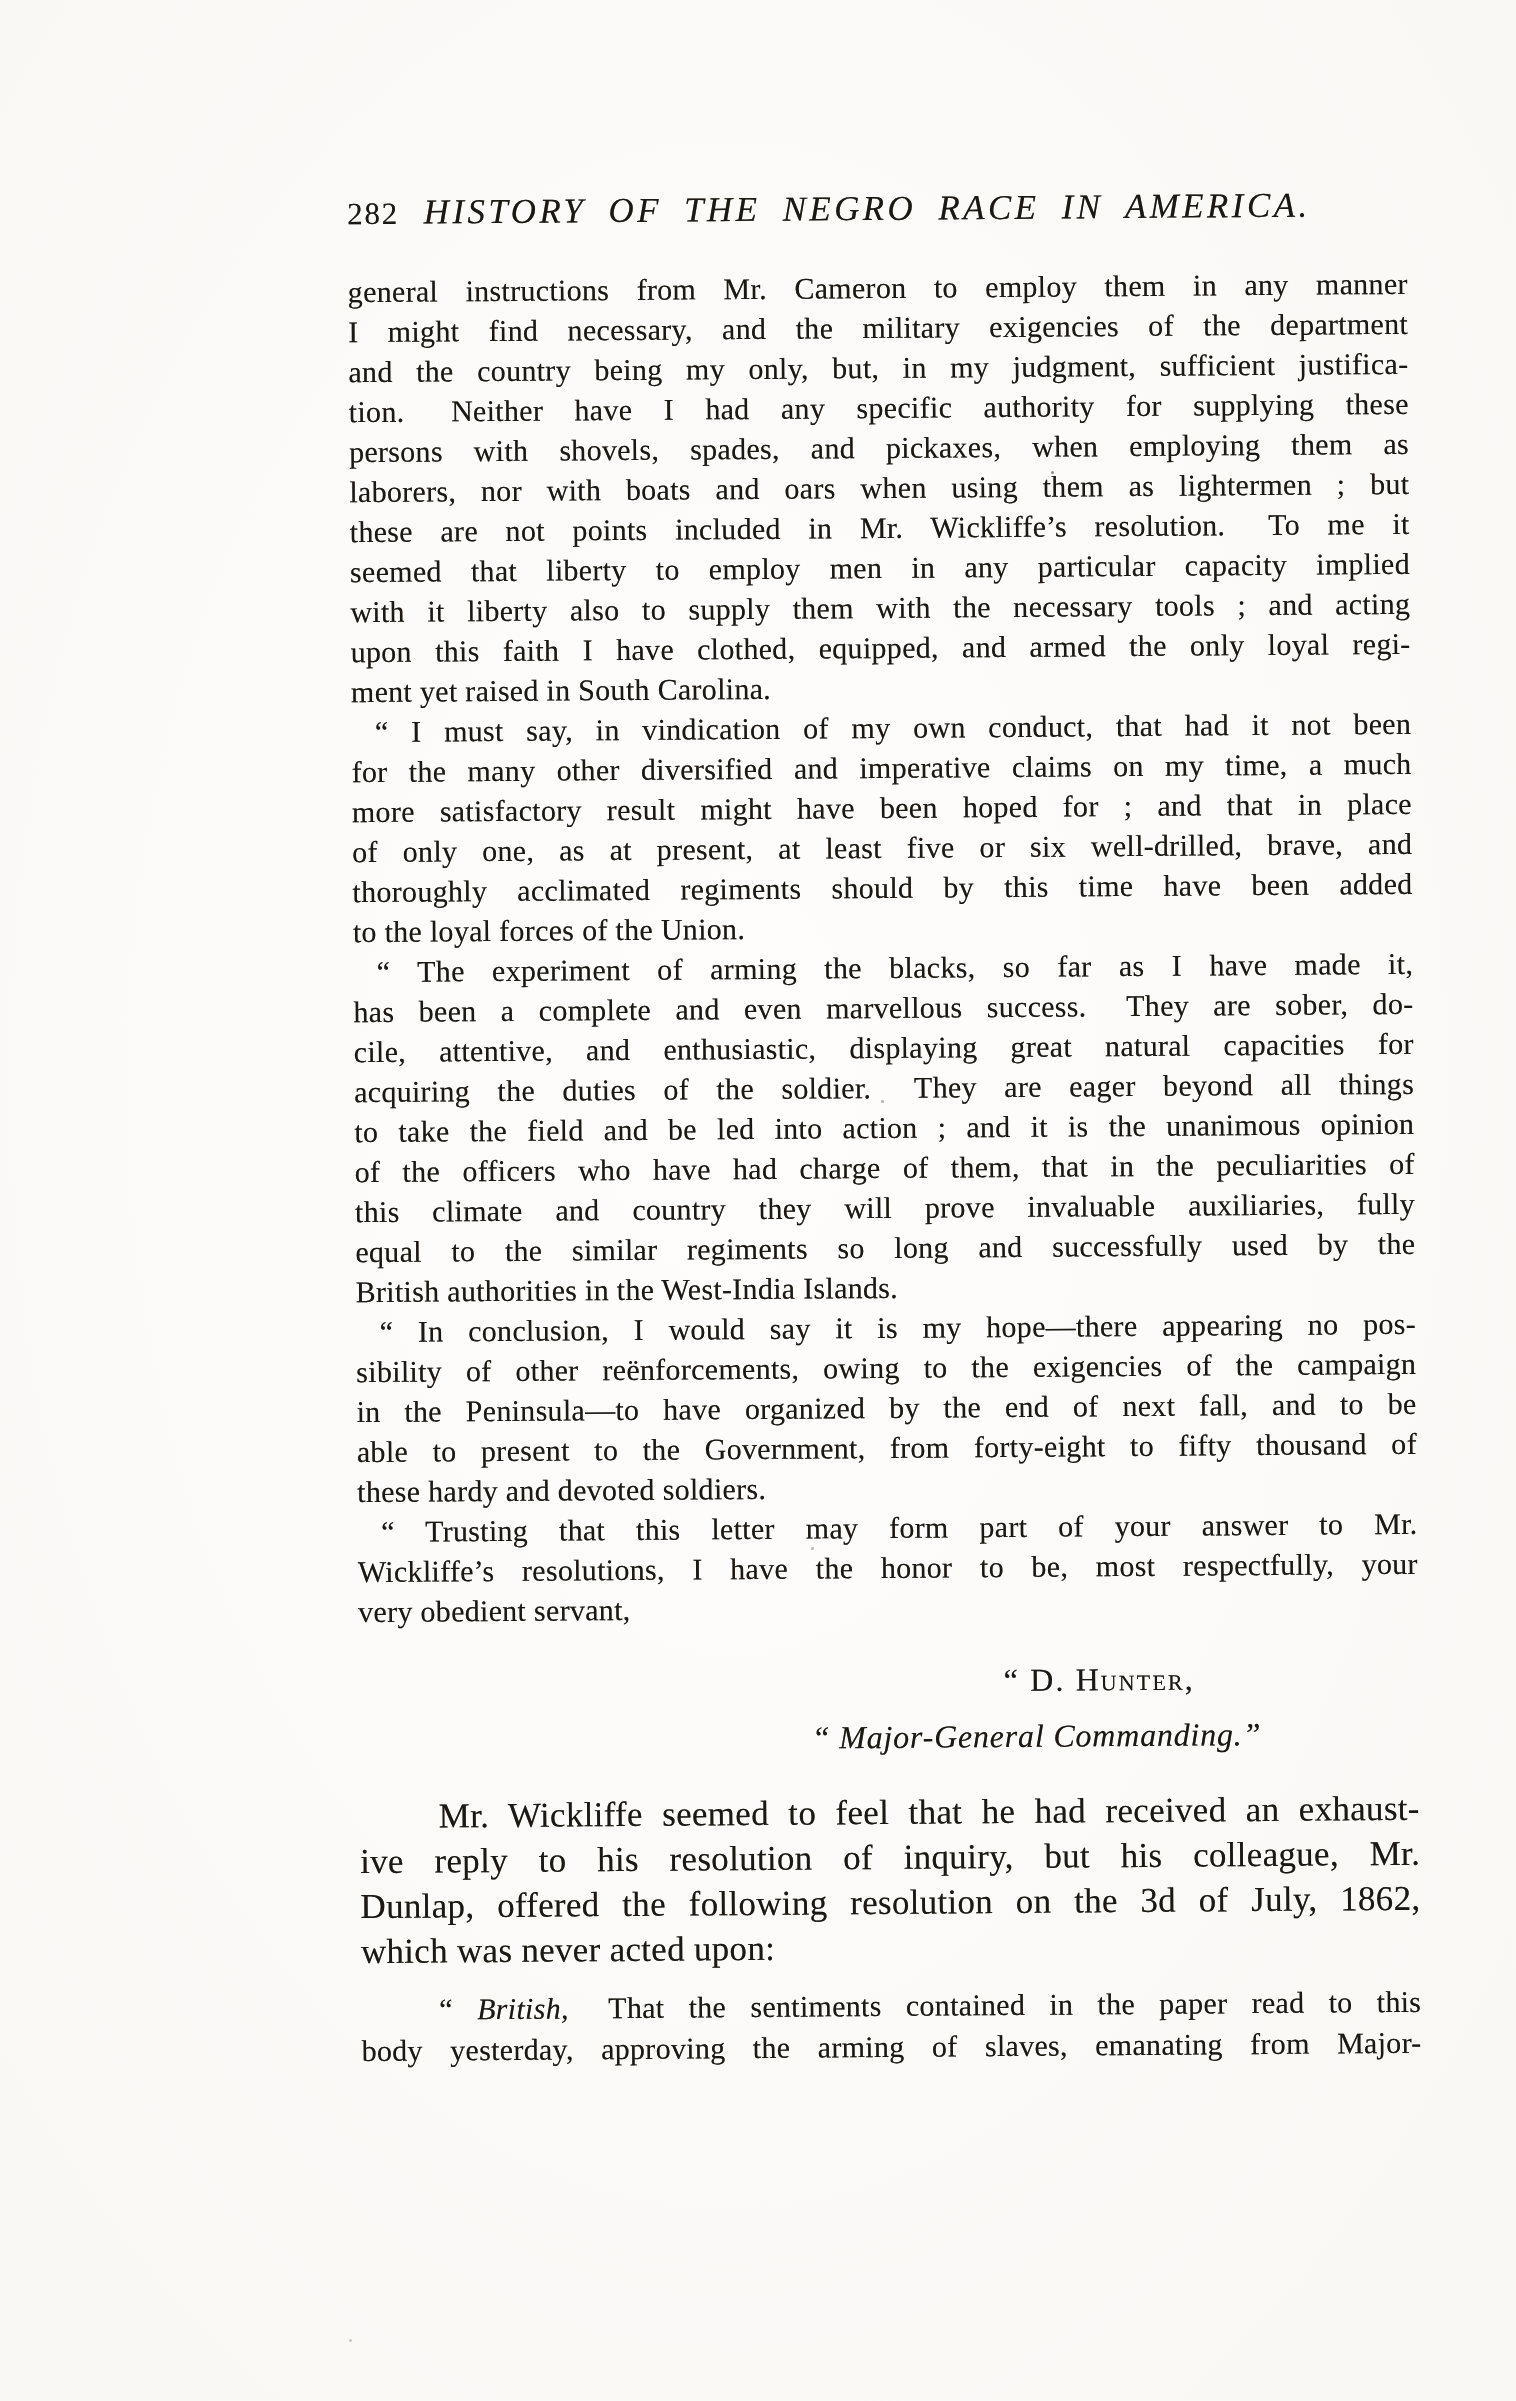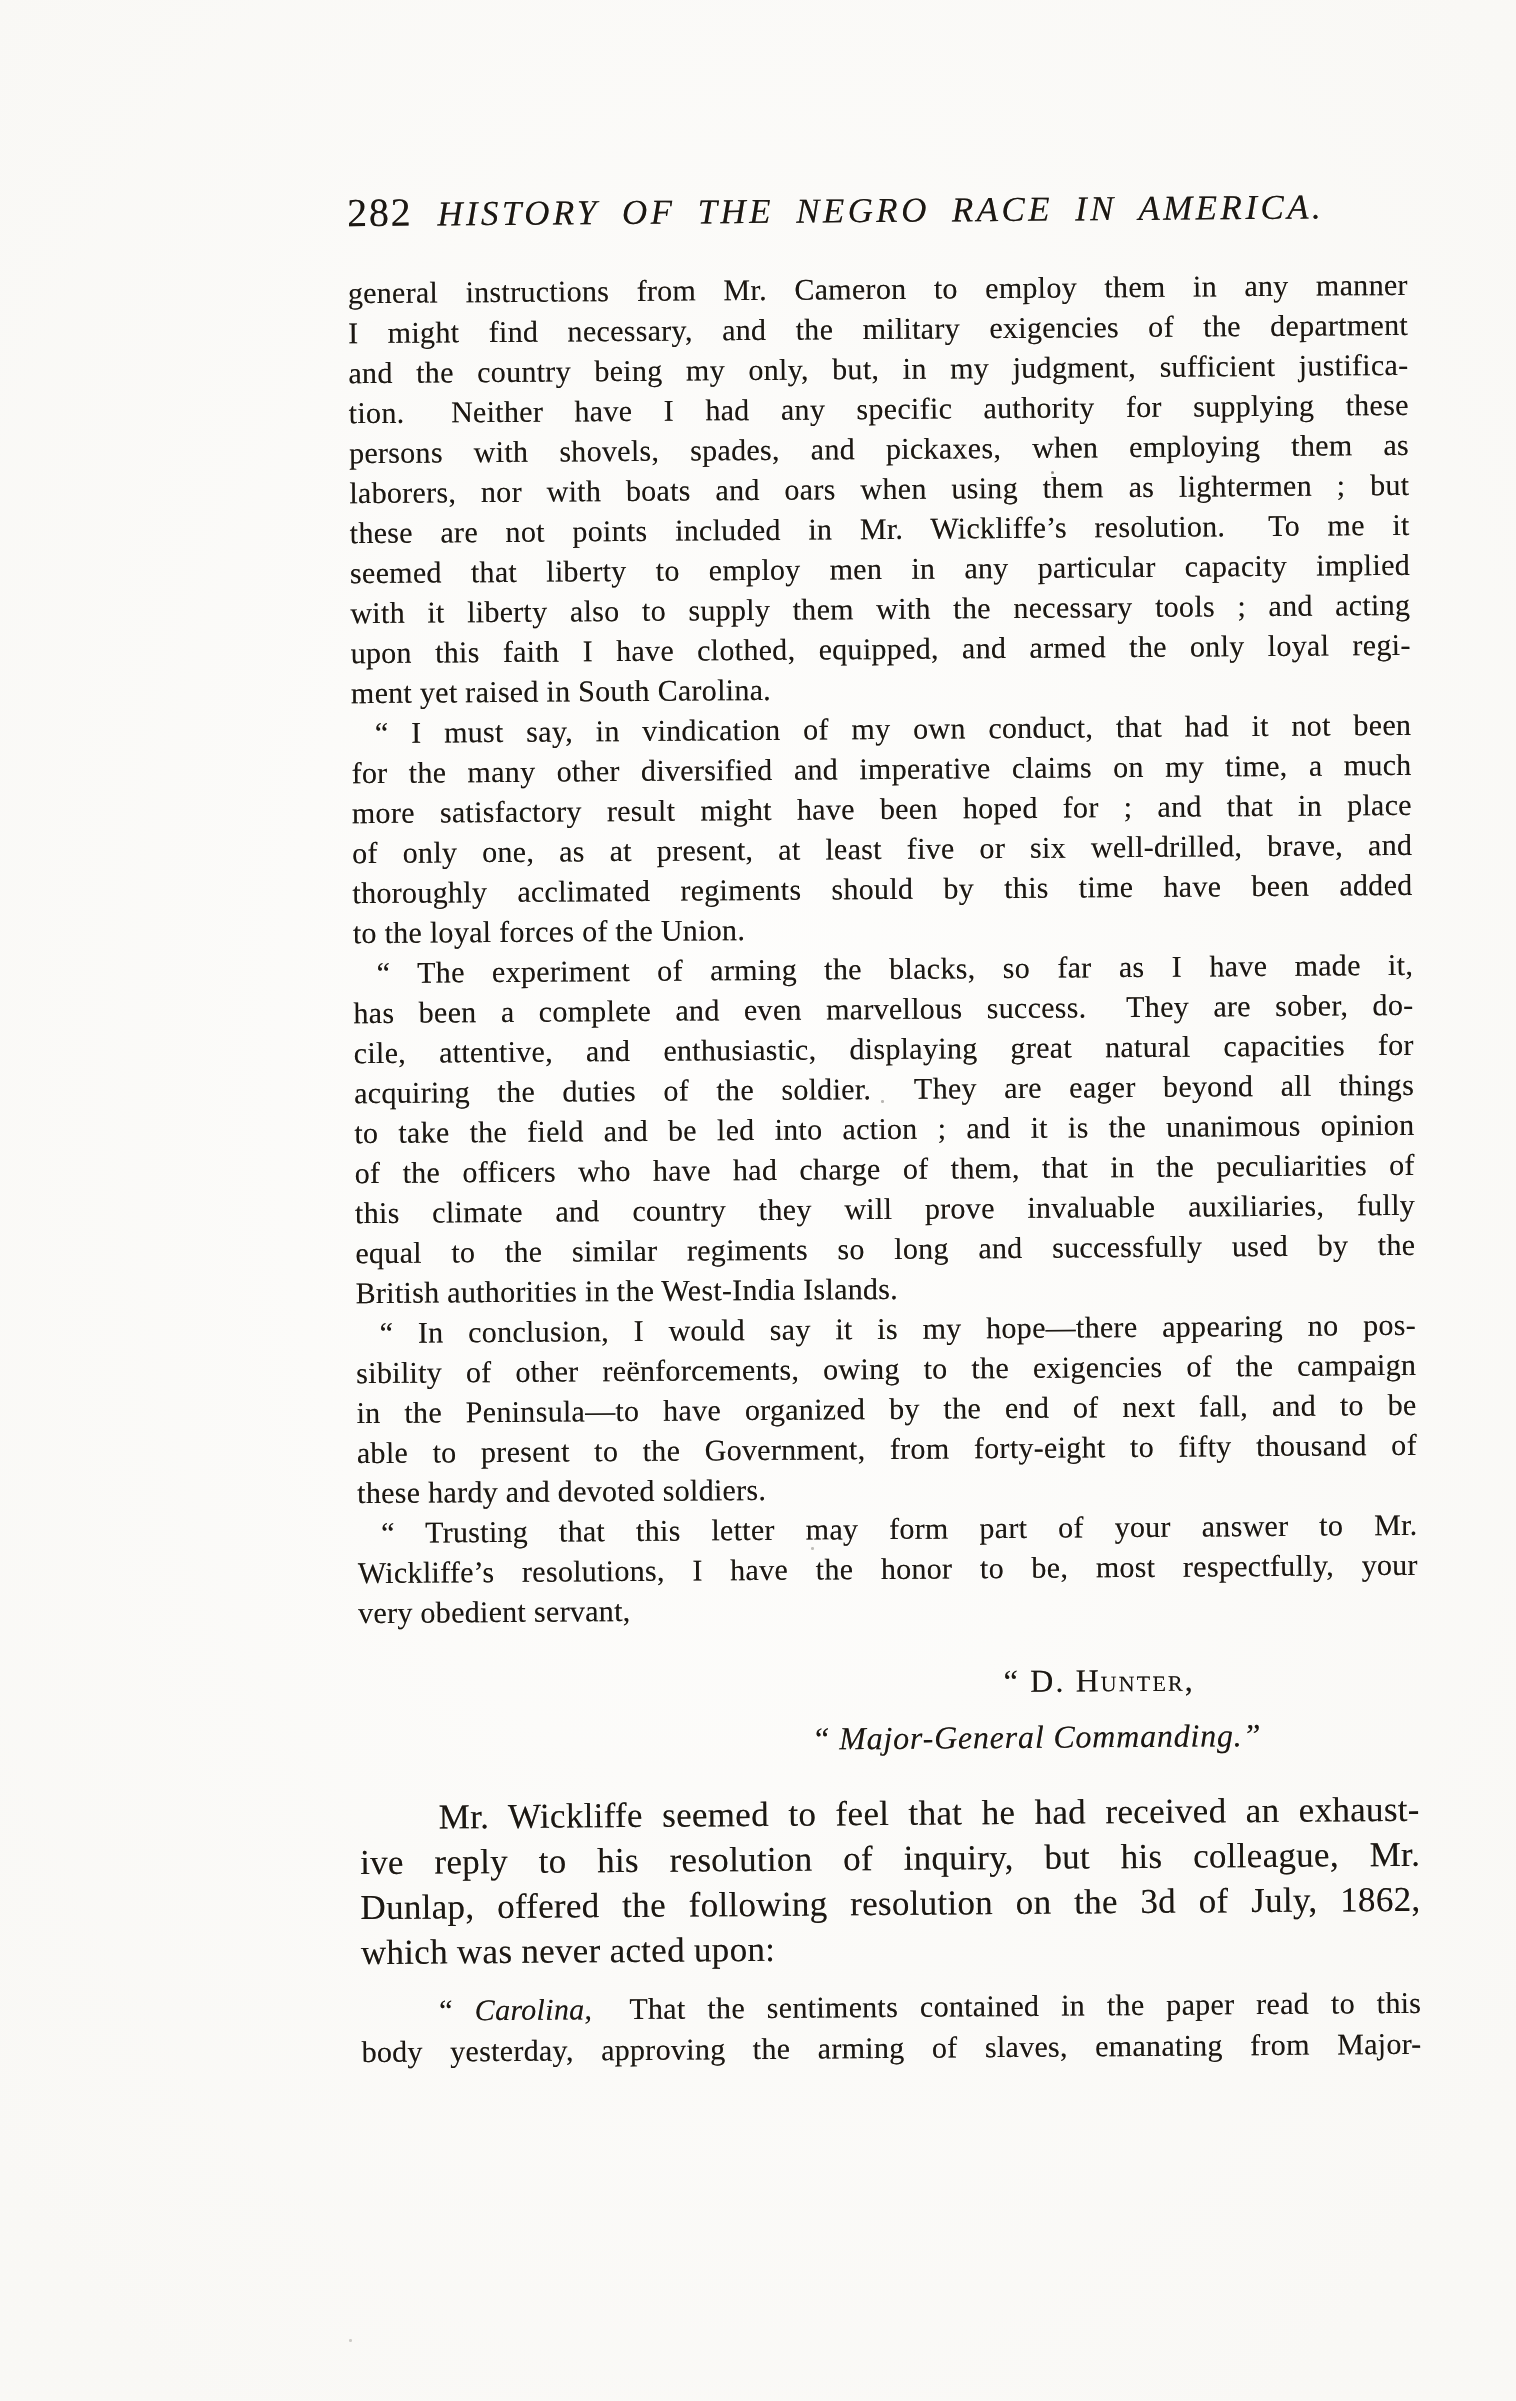--- a/index.html
+++ b/index.html
@@ -29,21 +29,21 @@
     text-rendering:optimizeLegibility;
   }
   .content *{text-shadow:0 0 0.6px rgba(20,15,8,0.55);}
   
   .running-header{
     display:flex;align-items:baseline;
     margin-bottom:39px;
     white-space:nowrap;
   }
   .pagenum{
-    font-size:40px;line-height:39px;
+    font-size:31px;line-height:39px;
     letter-spacing:1.7px;
     margin-right:25px;
   }
   .head-title{
     font-style:italic;
     font-size:35px;line-height:39px;
     letter-spacing:3.4px;
     word-spacing:10px;
   }
   
@@ -162,19 +162,19 @@
     </div>
 
     <div id="bodypara" class="bodytext">
         <div class="tline indent">Mr. Wickliffe seemed to feel that he had received an exhaust-</div>
         <div class="tline">ive reply to his resolution of inquiry, but his colleague, Mr.</div>
         <div class="tline">Dunlap, offered the following resolution on the 3d of July, 1862,</div>
         <div class="tline endline">which was never acted upon:</div>
       </div>
 
     <div id="resolution" class="resolution">
-        <div class="tline indent"><span>“ </span><em>Carolina,</em><span>  That the sentiments contained in the paper read to this</span></div>
+        <div class="tline indent"><span>“ </span><em>British,</em><span>  That the sentiments contained in the paper read to this</span></div>
         <div class="tline">body yesterday, approving the arming of slaves, emanating from Major-</div>
       </div>
 
   </div>
 </div>
 
 
 </body></html>

